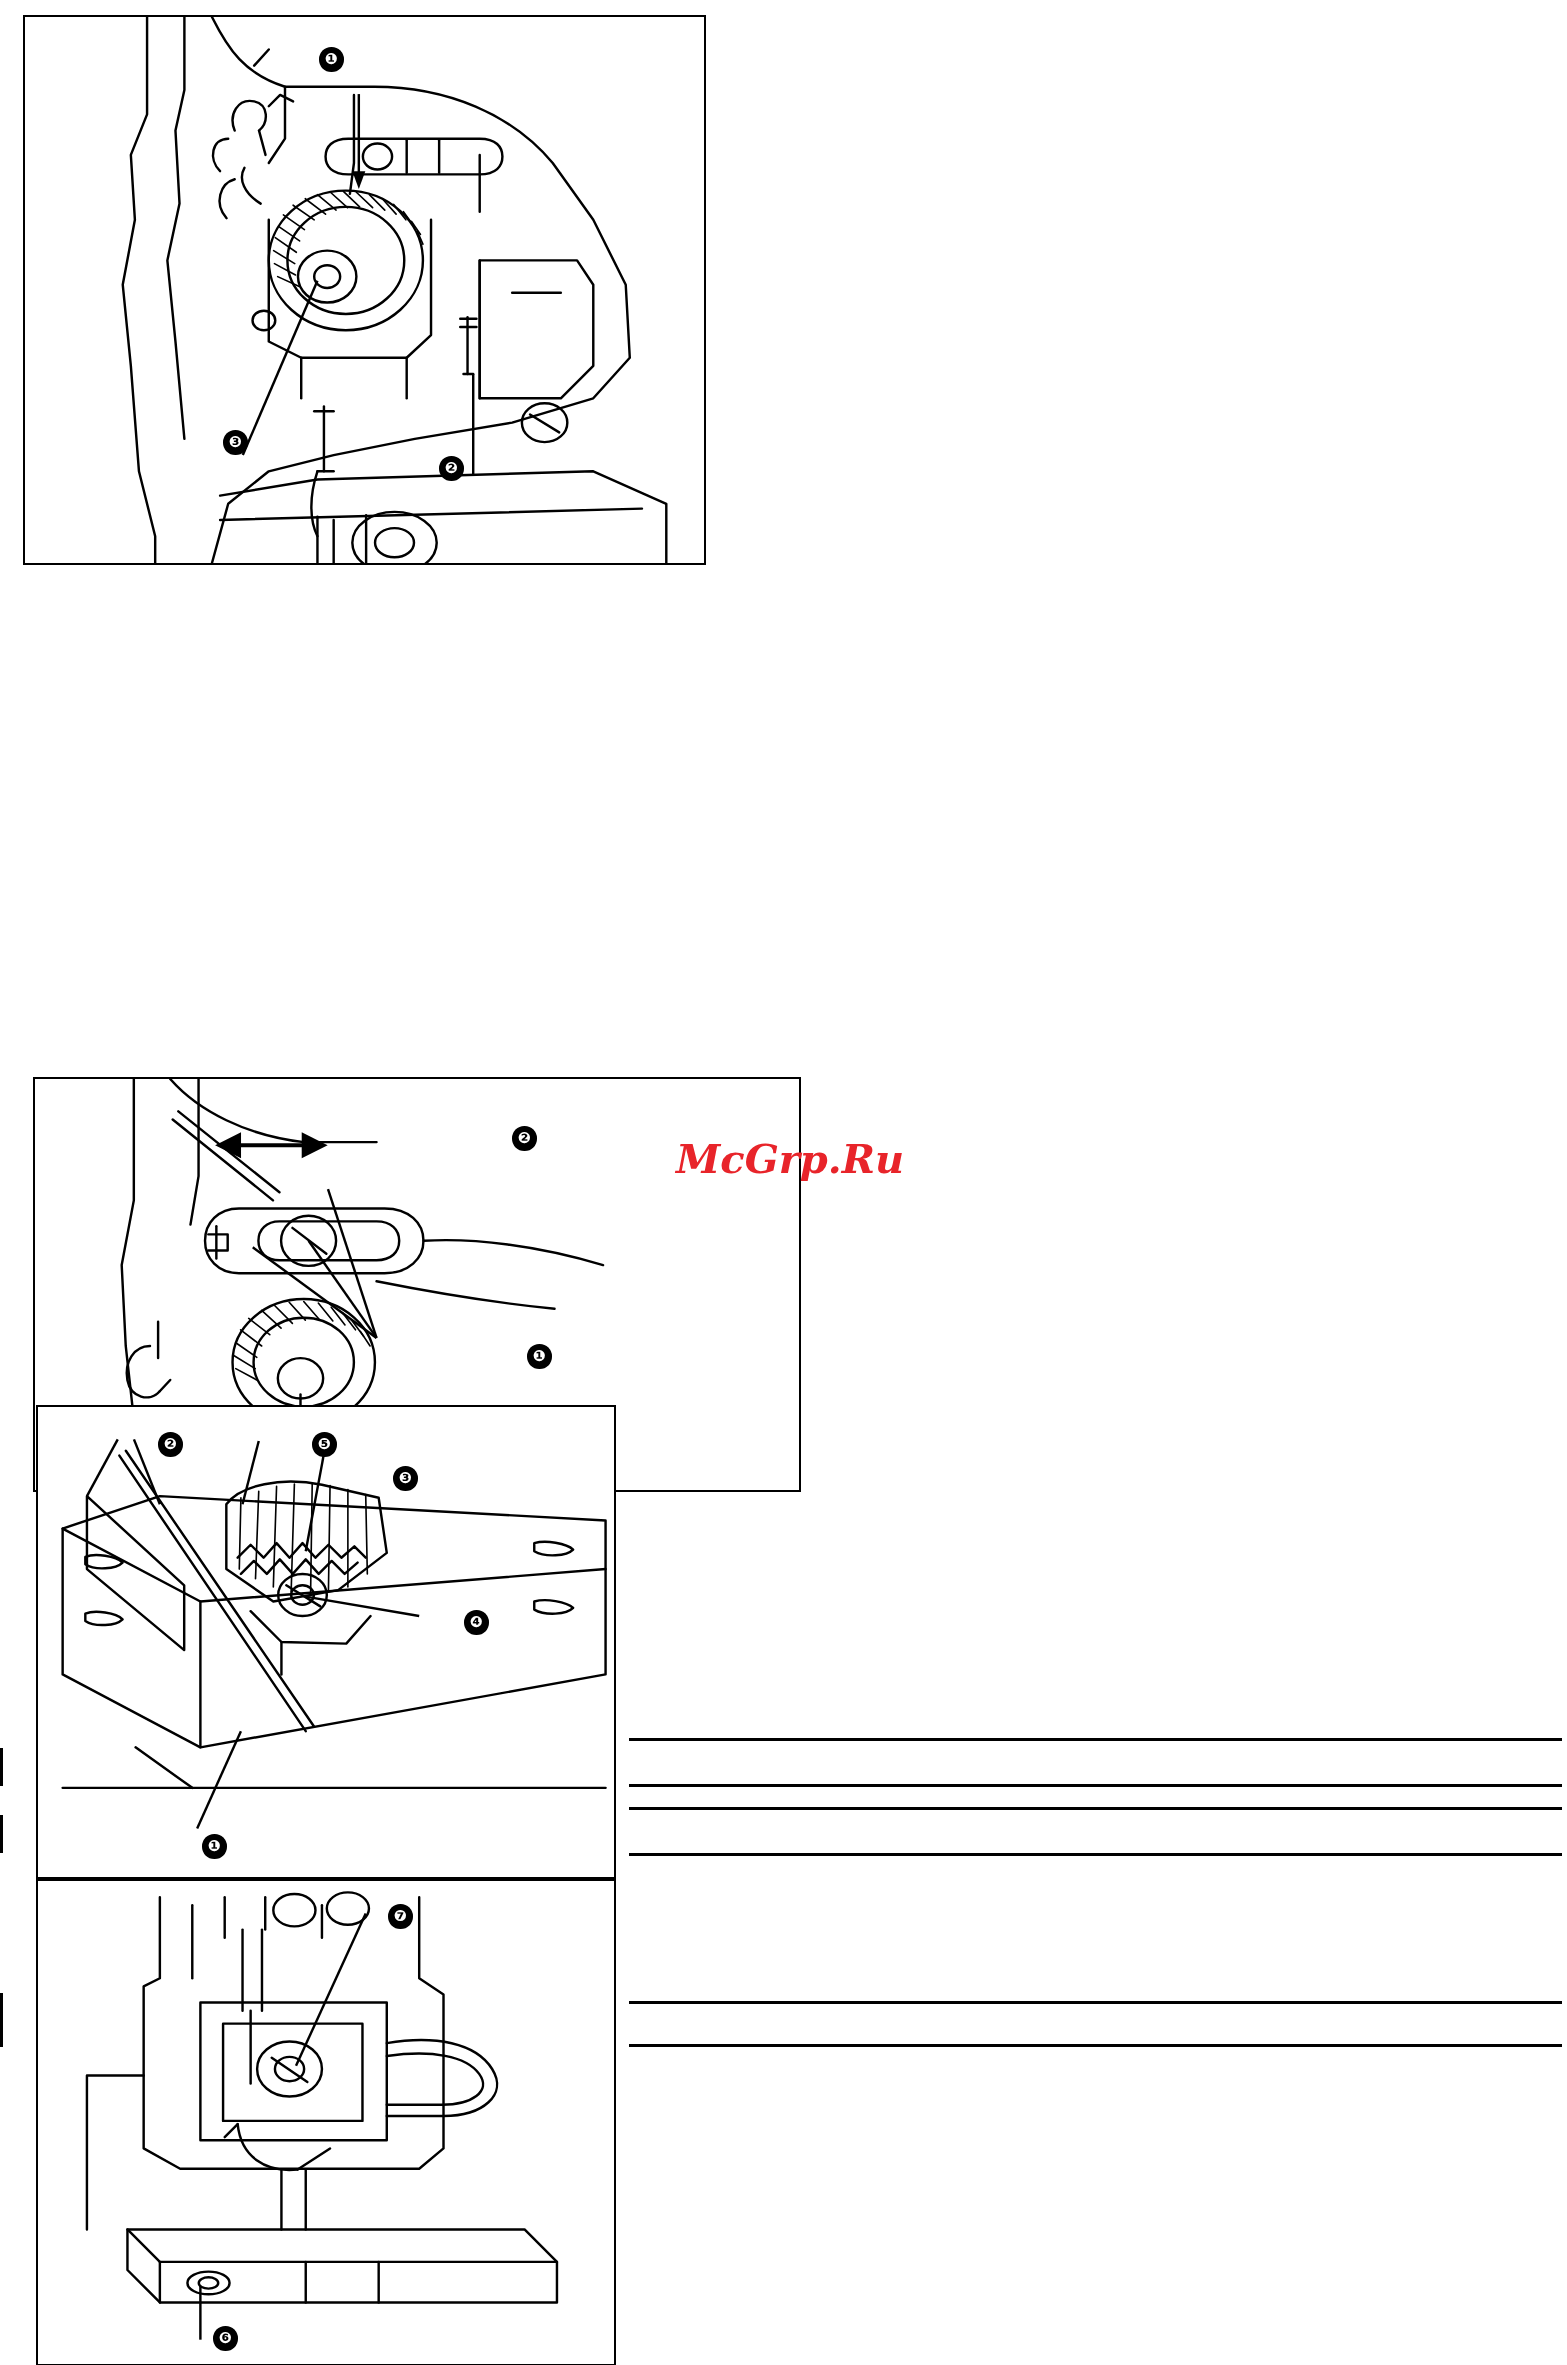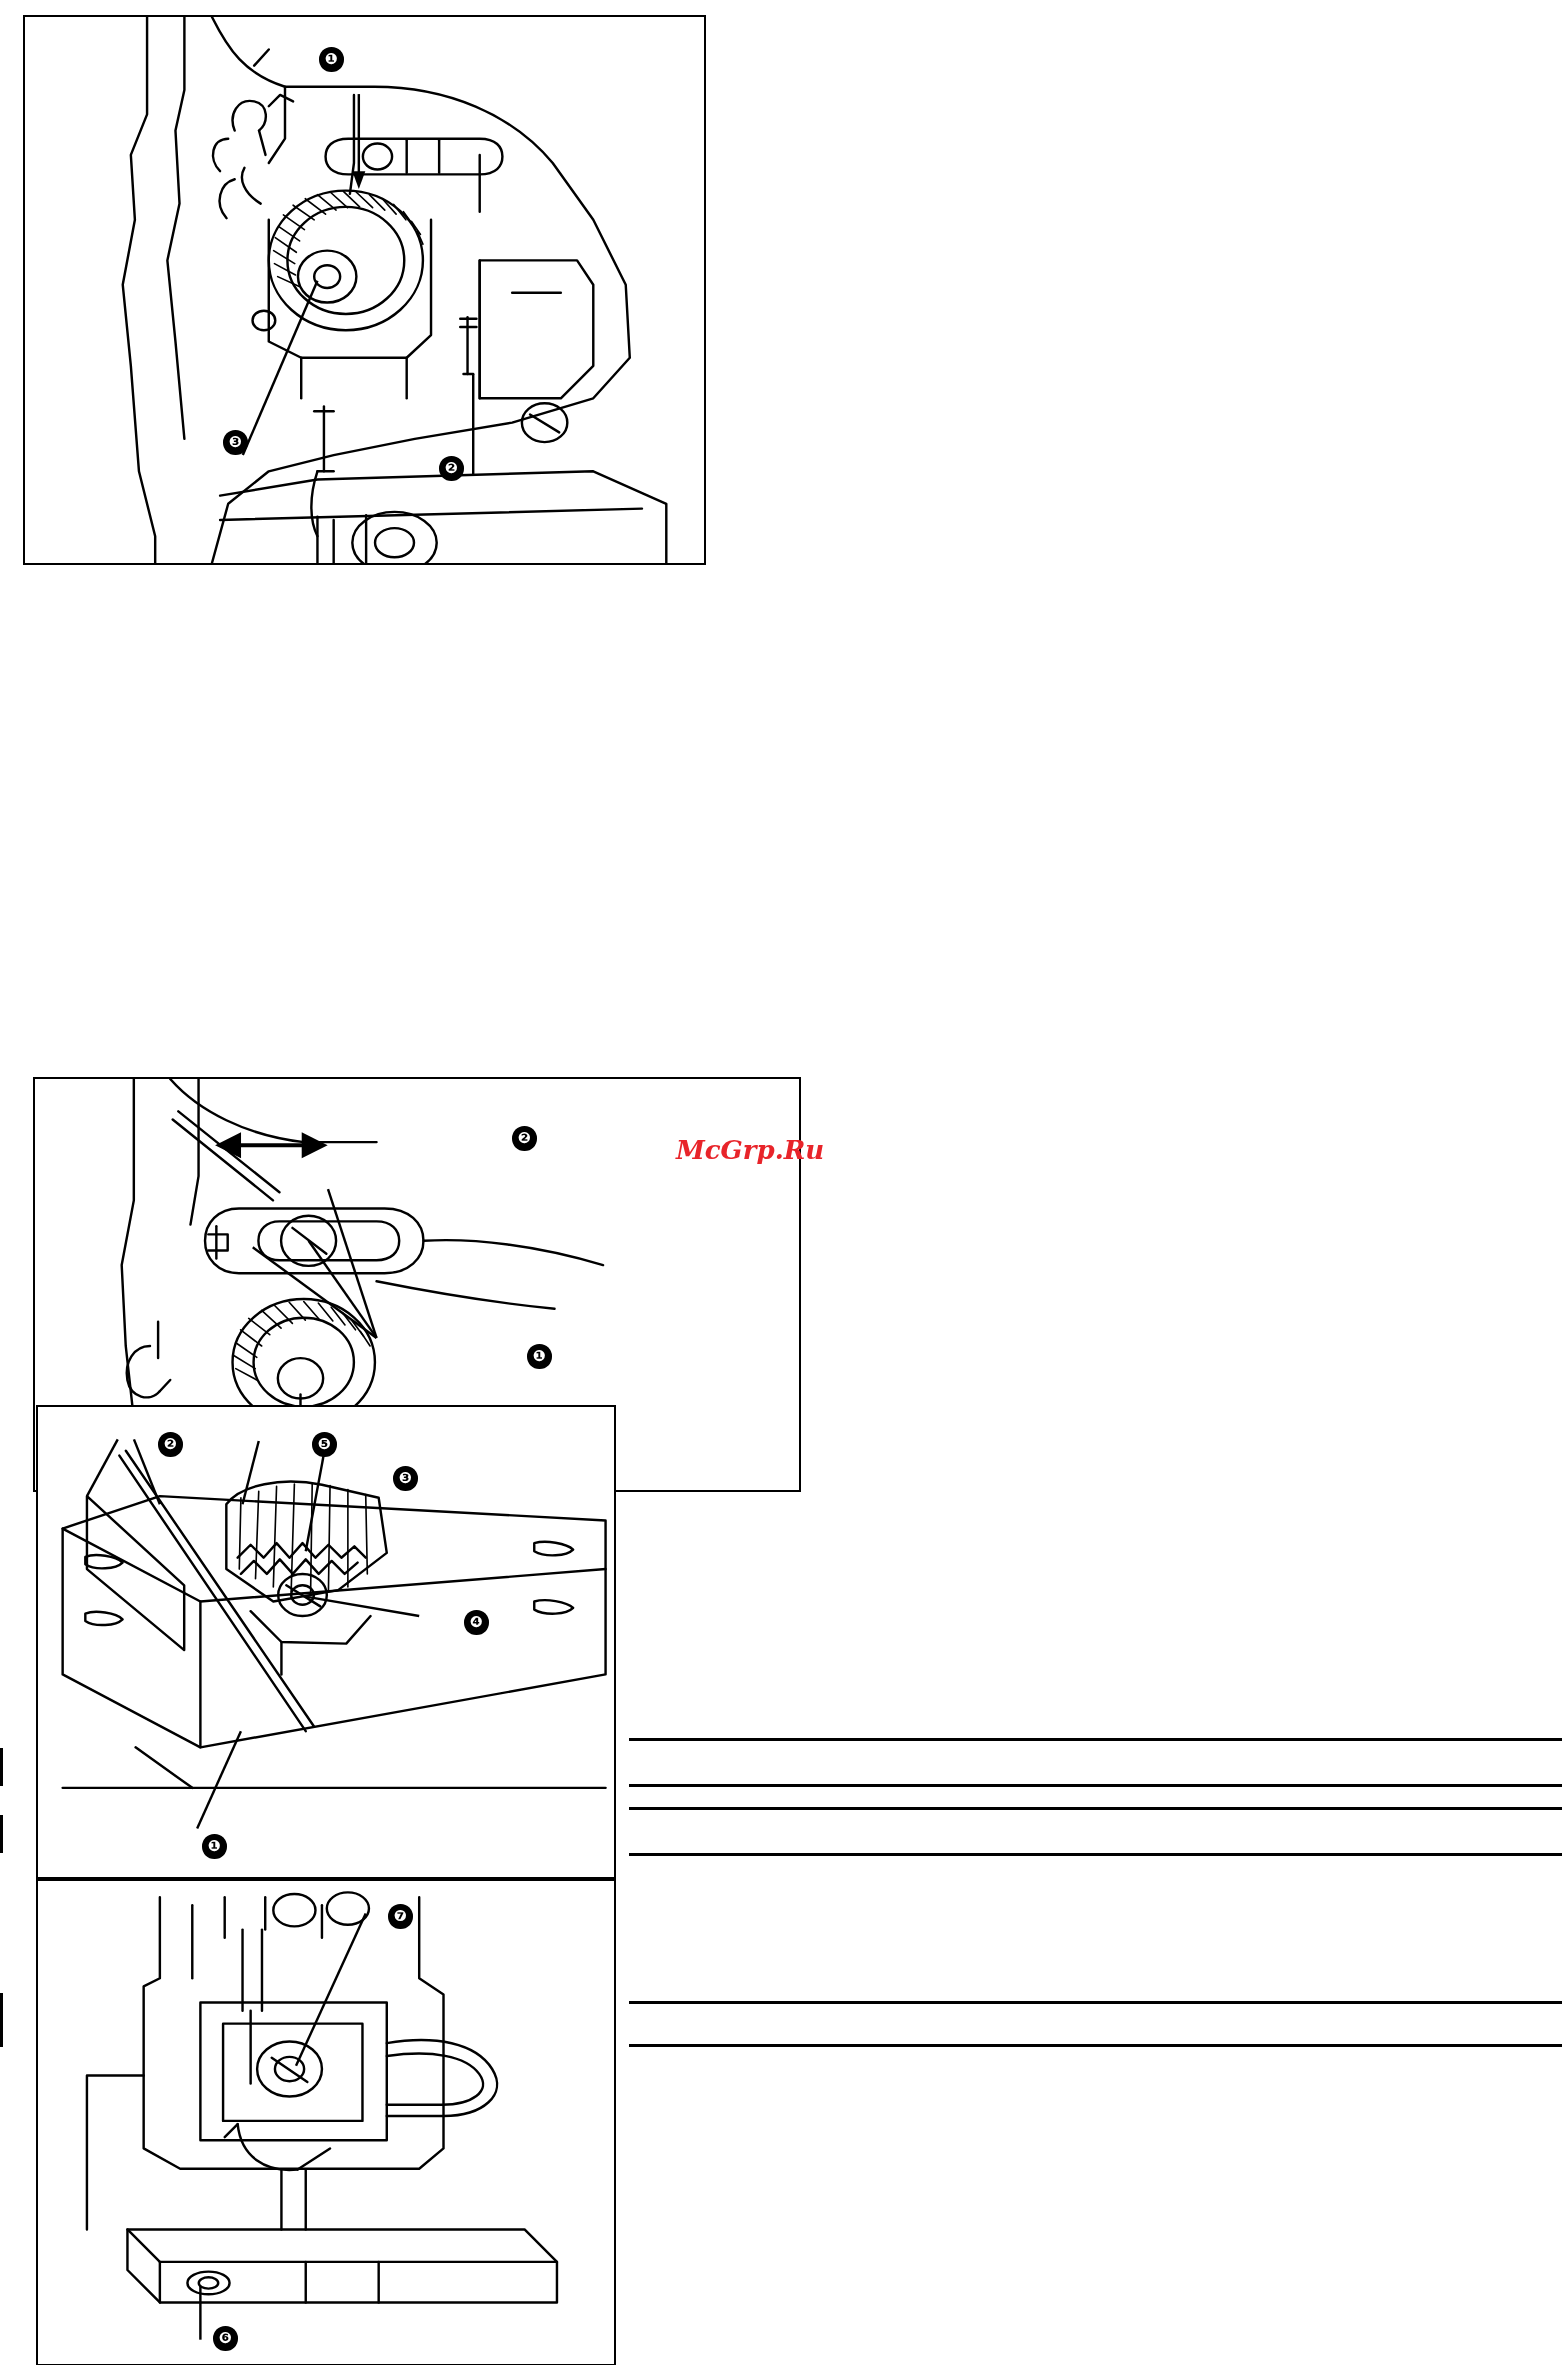--- a/index.html
+++ b/index.html
@@ -50,21 +50,21 @@
     user-select: none;
   }
 
   
   .watermark {
     position: absolute;
     color: #e8242a;
     font-family: "DejaVu Serif", serif;
     font-style: italic;
     font-weight: bold;
-    font-size: 26px;
+    font-size: 40px;
     white-space: nowrap;
   }
 
   
   .rule {
     position: absolute;
     background: #000000;
     height: 2.5px;
   }
   .rule-v {

